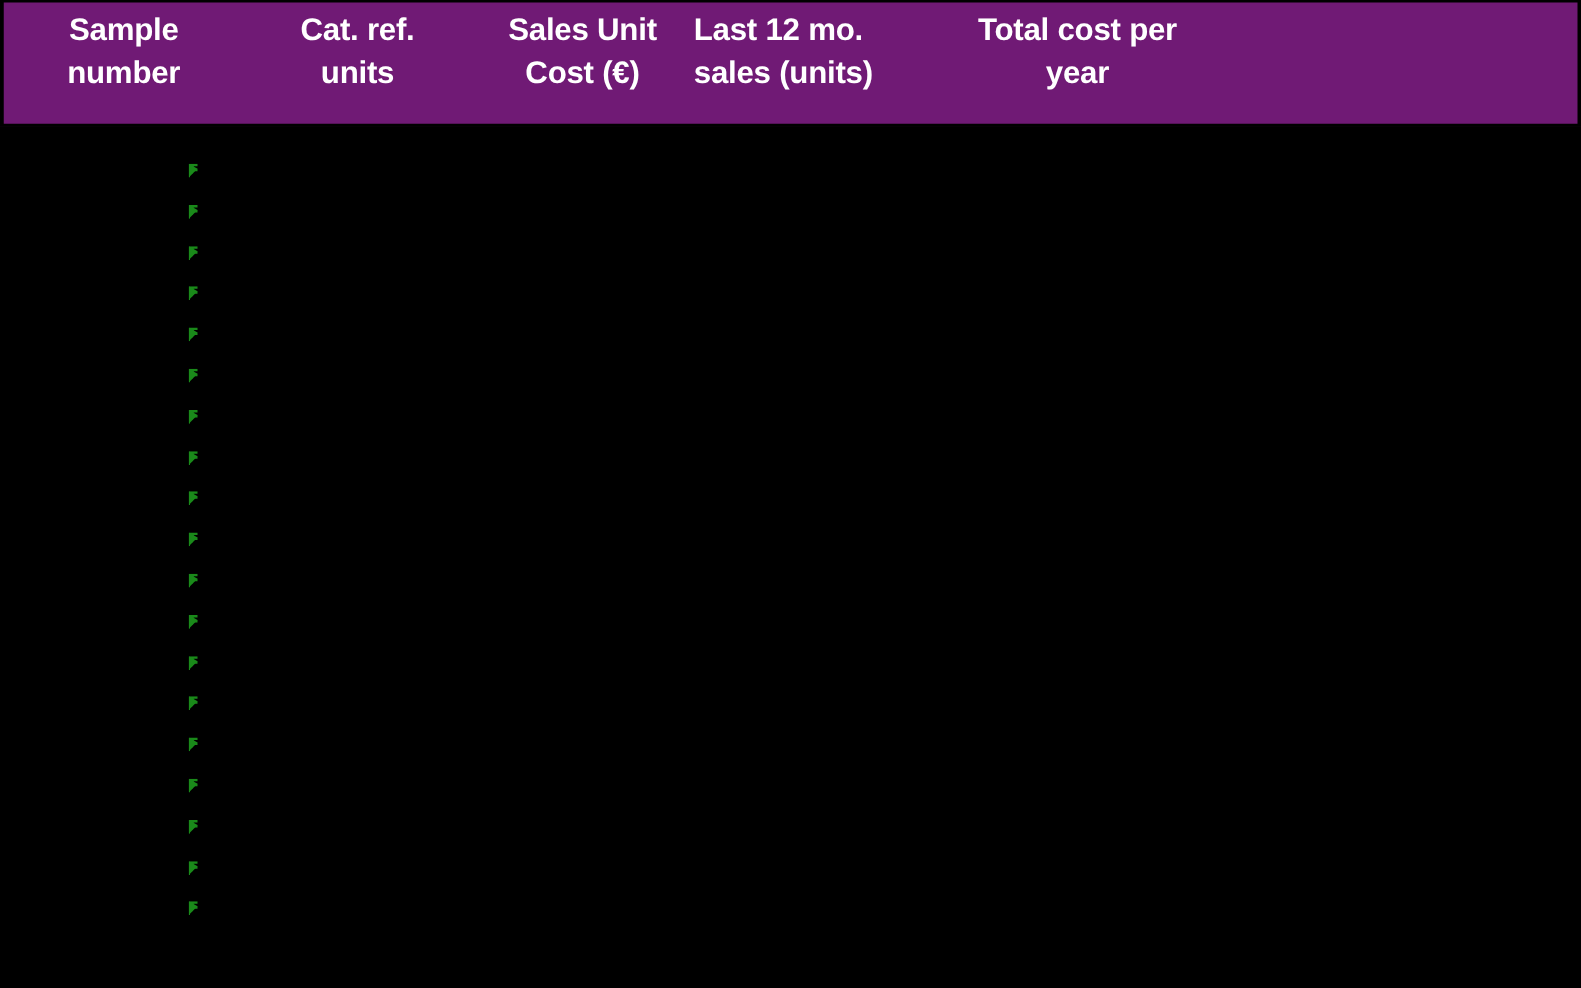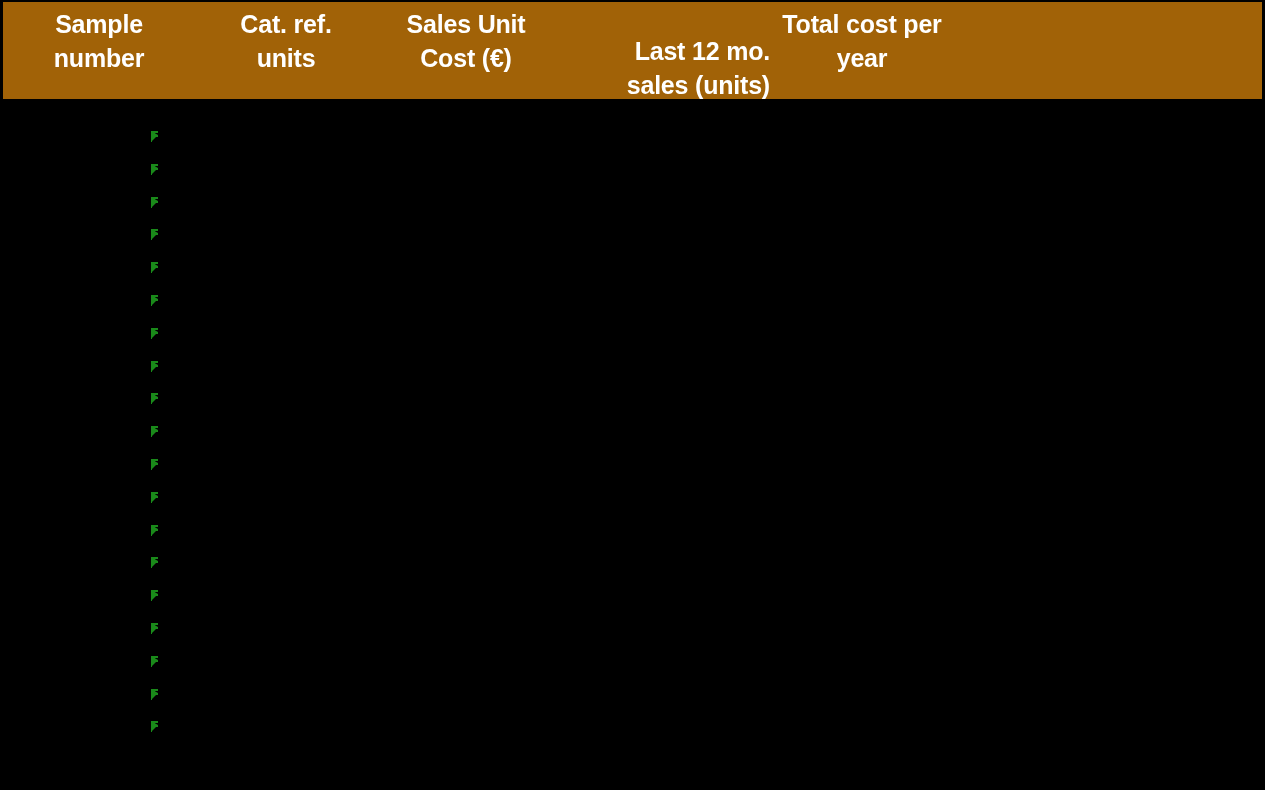--- a/index.html
+++ b/index.html
@@ -22,21 +22,21 @@
     background: #000000;
   }
 
   
   #table-header {
     position: absolute;
     left: 0;
     top: 0;
     width: 1265px;
     height: 101px;
-    background: #a16207;
+    background: #701a75;
     border-left: 3px solid #000000;
     border-right: 3px solid #000000;
     border-top: 2px solid #000000;
     border-bottom: 2px solid #000000;
     box-sizing: border-box;
     display: flex;
     align-items: flex-start;
   }
 
   .col-head {
@@ -49,21 +49,21 @@
     text-align: center;
     white-space: pre-line;
     letter-spacing: -0.2px;
   }
 
   
   .col-sample      { width: 192px; text-align: center; }
   .col-catref      { width: 182px; text-align: center; }
   .col-desc        { width: 308px; text-align: center; }
   .col-cost        { width: 178px; }
-  .col-last12      { width: 215px; text-align: right; margin-top: 27px; }
+  .col-last12      { width: 215px; text-align: left; }
   .col-total       { width: 184px; text-align: center; }
 
   
   #table-body {
     position: absolute;
     left: 0;
     top: 101px;
     width: 1265px;
     height: 689px;
     background: #000000;

